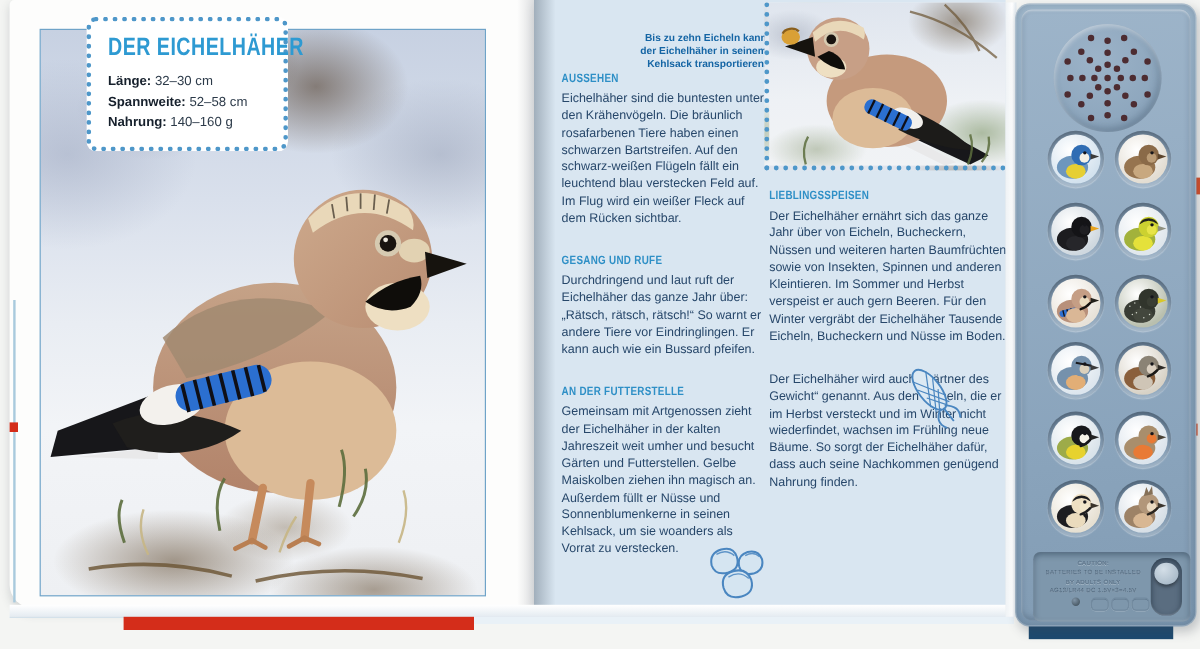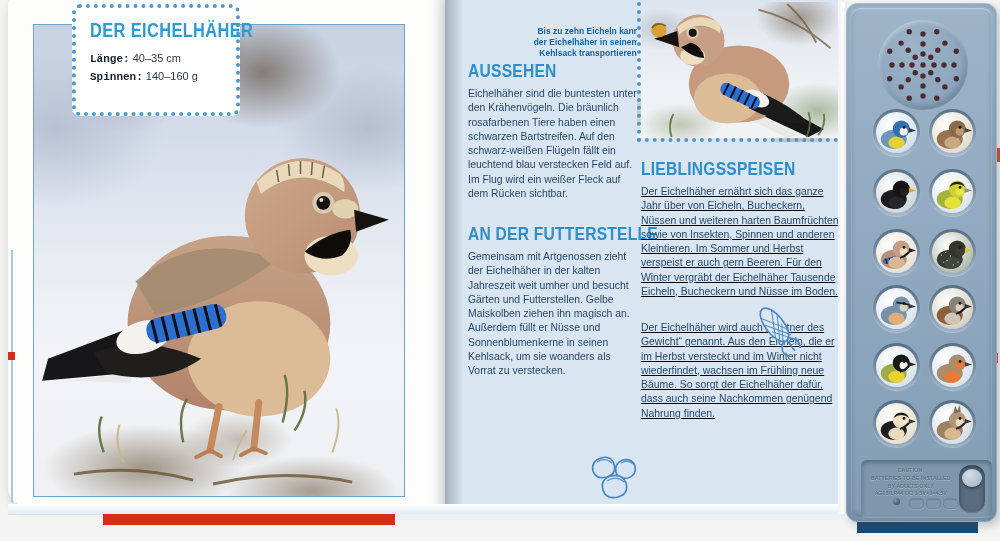--- a/index.html
+++ b/index.html
@@ -21,47 +21,47 @@
      radial-gradient(70px 55px at 45% 6%, rgba(110,90,70,.45), transparent 70%),
      radial-gradient(130px 90px at 90% 22%, rgba(125,135,160,.35), transparent 70%),
      radial-gradient(150px 110px at 6% 22%, rgba(150,160,185,.45), transparent 72%),
      radial-gradient(90px 60px at 25% 14%, rgba(140,150,175,.4), transparent 70%),
      radial-gradient(140px 60px at 30% 94%, rgba(96,74,48,.55), transparent 72%),
      radial-gradient(120px 50px at 75% 99%, rgba(96,74,48,.5), transparent 72%),
      radial-gradient(80px 40px at 55% 88%, rgba(110,88,60,.35), transparent 70%),
      linear-gradient(180deg,#c7d1e2 0%,#d9e0ec 30%,#e9edf3 52%,#f2f4f7 70%,#eef0f3 100%);}
   .photo-main svg{position:absolute;inset:0;width:100%;height:100%;}
 
-  .title-box{left:64px;top:4px;width:168px;height:112px;background:#ffffff;border:4px dotted #4e97c9;
+  .title-box{left:64px;top:14px;width:168px;height:112px;background:#ffffff;border:4px dotted #4e97c9;
     border-radius:8px;box-sizing:border-box;padding:10px 22px 0 14px;}
   .title{color:#2e9ad2;font-weight:bold;font-size:21px;white-space:nowrap;display:inline-block;
     transform:scaleX(.78);transform-origin:0 50%;letter-spacing:.5px;margin:0 0 8px 0;}
   .stat{font-size:11px;color:#2c3a49;line-height:1.55;}
-  .stat b{color:#16202c;font-family:Liberation Mono, monospace;}
+  .stat b{color:#16202c;}
 
   
   .page-right{left:445px;top:0;width:393px;height:505px;background:#d9e6f1;box-shadow:0 4px 8px rgba(60,70,80,.15);}
   .page-right::before{content:"";position:absolute;left:0;top:0;width:18px;height:100%;
     background:linear-gradient(90deg,rgba(70,85,100,.38),rgba(70,85,100,0));}
   .caption{left:88px;top:26px;width:106px;text-align:right;font-size:8.5px;font-weight:bold;
     color:#1565a4;line-height:1.32;}
   .photo-small{left:192px;top:2px;width:201px;height:140px;border-left:4px dotted #4e97c9;border-bottom:4px dotted #4e97c9;
     box-sizing:border-box;overflow:hidden;
     background:
      radial-gradient(60px 40px at 80% 12%, rgba(90,70,45,.5), transparent 70%),
      radial-gradient(50px 30px at 10% 20%, rgba(120,130,150,.35), transparent 70%),
      radial-gradient(70px 40px at 90% 80%, rgba(90,120,60,.45), transparent 70%),
      radial-gradient(60px 30px at 20% 90%, rgba(100,120,70,.35), transparent 70%),
      linear-gradient(180deg,#dfe5ee,#eef1f5 60%,#f1f3f5);}
   .photo-small svg{position:absolute;inset:0;width:100%;height:100%;}
 
   .col{position:absolute;}
   .col1{left:23px;top:60px;width:172px;}
-  .col2{left:196px;top:158px;width:198px;text-decoration:underline;}
-  .sec h3{margin:0 0 5px 0;font-size:19px;font-weight:bold;color:#2e8fc6;}
+  .col2{left:196px;top:158px;width:198px;}
+  .sec h3{margin:0 0 5px 0;font-size:10px;font-weight:bold;color:#2e8fc6;}
   .sec h3 span{display:inline-block;transform:scaleX(.82);transform-origin:0 50%;letter-spacing:.3px;white-space:nowrap;}
   .sec p{margin:0 0 22px 0;font-size:10.4px;line-height:1.37;color:#27476a;}
 
   .sketch{position:absolute;}
   .sketch-nuts{left:138px;top:450px;width:62px;height:52px;}
   .sketch-corn{left:300px;top:296px;width:64px;height:64px;}
 
   
   .fore-edge{left:838px;top:2px;width:9px;height:512px;background:linear-gradient(90deg,#eef2f5,#ffffff 60%,#dfe7ed);}
   .stack{left:8px;top:504px;width:830px;height:10px;background:linear-gradient(#ffffff,#e4ebf1);border-bottom:1px solid #d4e1ea;}
@@ -177,22 +177,23 @@
         </g>
         <g stroke="#6b5433" stroke-width="3" fill="none" opacity=".8">
           <path d="M40,452 q60,-10 120,6"></path>
             <path d="M180,462 q70,-16 140,-2"></path>
         </g>
       </svg>
     </div>
 
     <div class="abs title-box">
       <div class="title">DER EICHELHÄHER</div>
-      <div class="stat"><b>Länge:</b><span> 40–35 cm</span></div>
-      <div class="stat"><b>Spinnen:</b><span> 140–160 g</span></div>
+      <div class="stat"><b>Länge:</b><span> 32–30 cm</span></div>
+      <div class="stat"><b>Spannweite:</b><span> 52–58 cm</span></div>
+      <div class="stat"><b>Nahrung:</b><span> 140–160 g</span></div>
     </div>
 
     <div class="abs side-line"></div>
     <div class="abs side-red"></div>
   </div>
 
   <div class="abs page-right">
     <div class="abs caption">Bis zu zehn Eicheln kann der Eichelhäher in seinem Kehlsack transportieren.</div>
 
     <div class="abs photo-small">
@@ -231,20 +232,24 @@
             <path d="M170,140 q6,-14 2,-26"></path>
             <path d="M182,138 q8,-10 6,-22"></path>
         </g>
       </svg>
     </div>
 
     <div class="col col1">
       <div class="sec">
         <h3><span>AUSSEHEN</span></h3>
         <p>Eichelhäher sind die buntesten unter den Krähenvögeln. Die bräunlich rosafarbenen Tiere haben einen schwarzen Bartstreifen. Auf den schwarz-weißen Flügeln fällt ein leuchtend blau verstecken Feld auf. Im Flug wird ein weißer Fleck auf dem Rücken sichtbar.</p>
+      </div>
+      <div class="sec">
+        <h3><span>GESANG UND RUFE</span></h3>
+        <p>Durchdringend und laut ruft der Eichelhäher das ganze Jahr über: „Rätsch, rätsch, rätsch!“ So warnt er andere Tiere vor Eindringlingen. Er kann auch wie ein Bussard pfeifen.</p>
       </div>
       <div class="sec">
         <h3><span>AN DER FUTTERSTELLE</span></h3>
         <p>Gemeinsam mit Artgenossen zieht der Eichelhäher in der kalten Jahreszeit weit umher und besucht Gärten und Futterstellen. Gelbe Maiskolben ziehen ihn magisch an. Außerdem füllt er Nüsse und Sonnenblumenkerne in seinen Kehlsack, um sie woanders als Vorrat zu verstecken.</p>
       </div>
     </div>
 
     <div class="col col2">
       <div class="sec">
         <h3><span>LIEBLINGSSPEISEN</span></h3>

